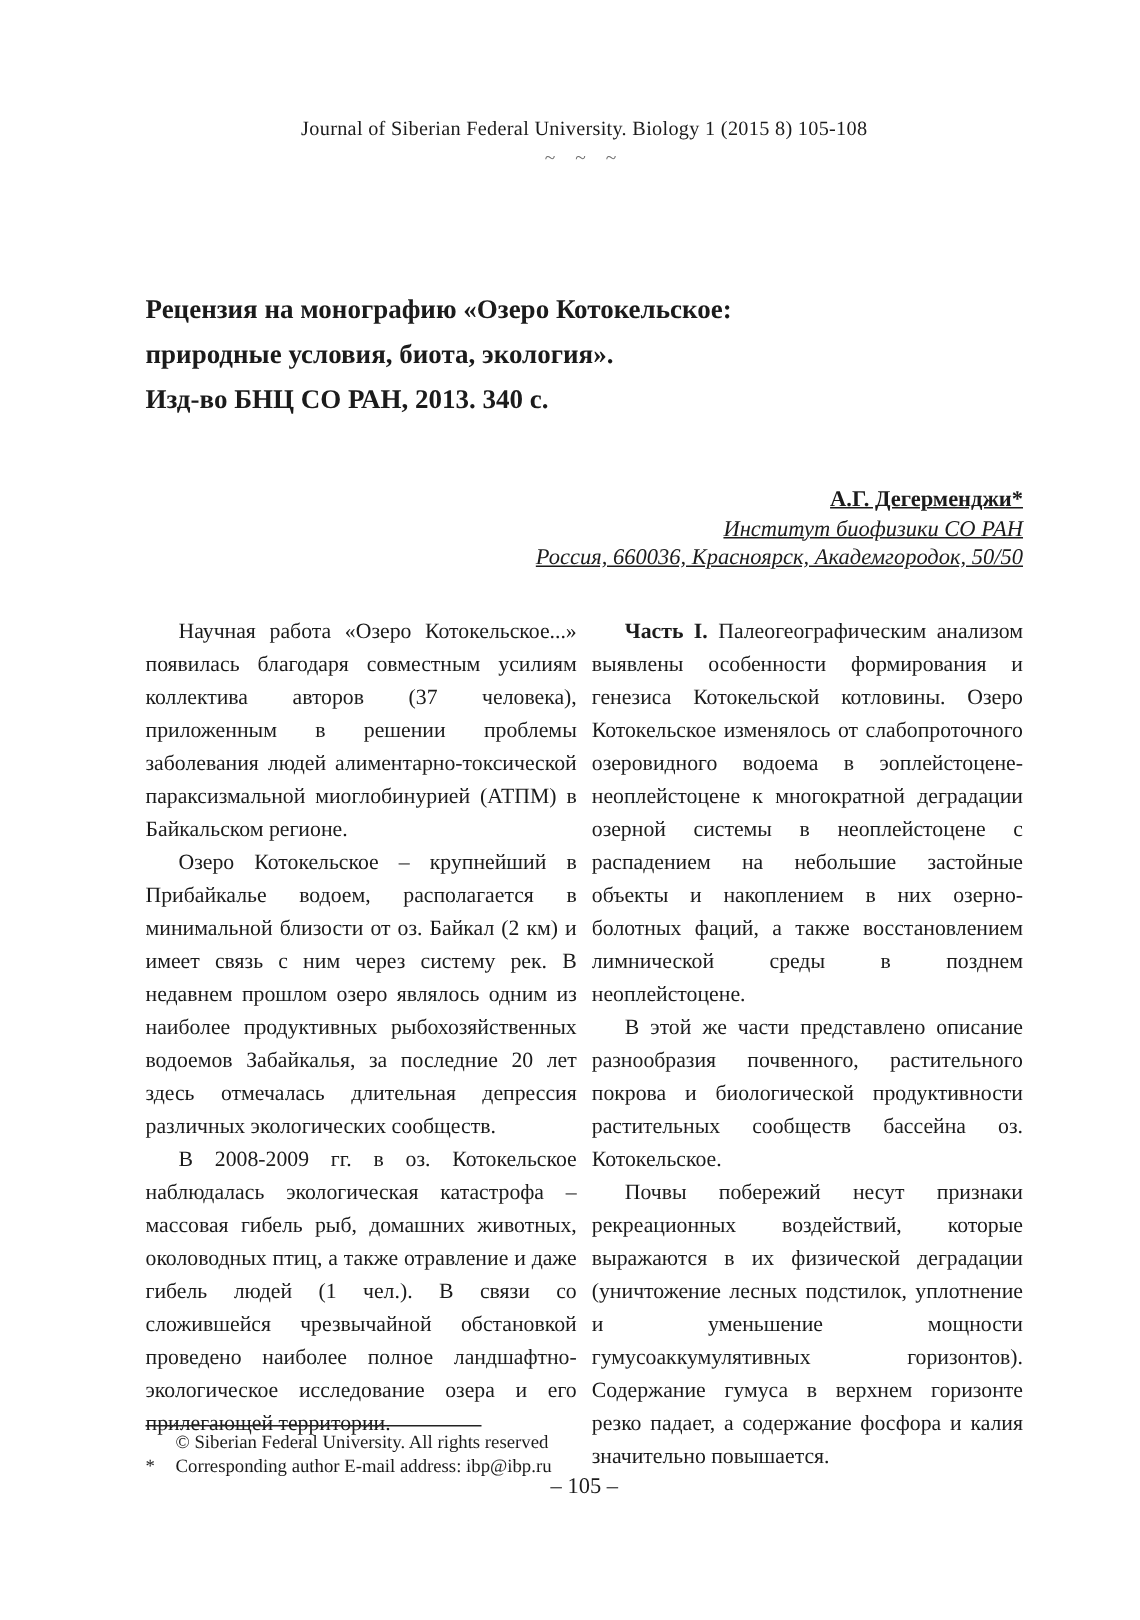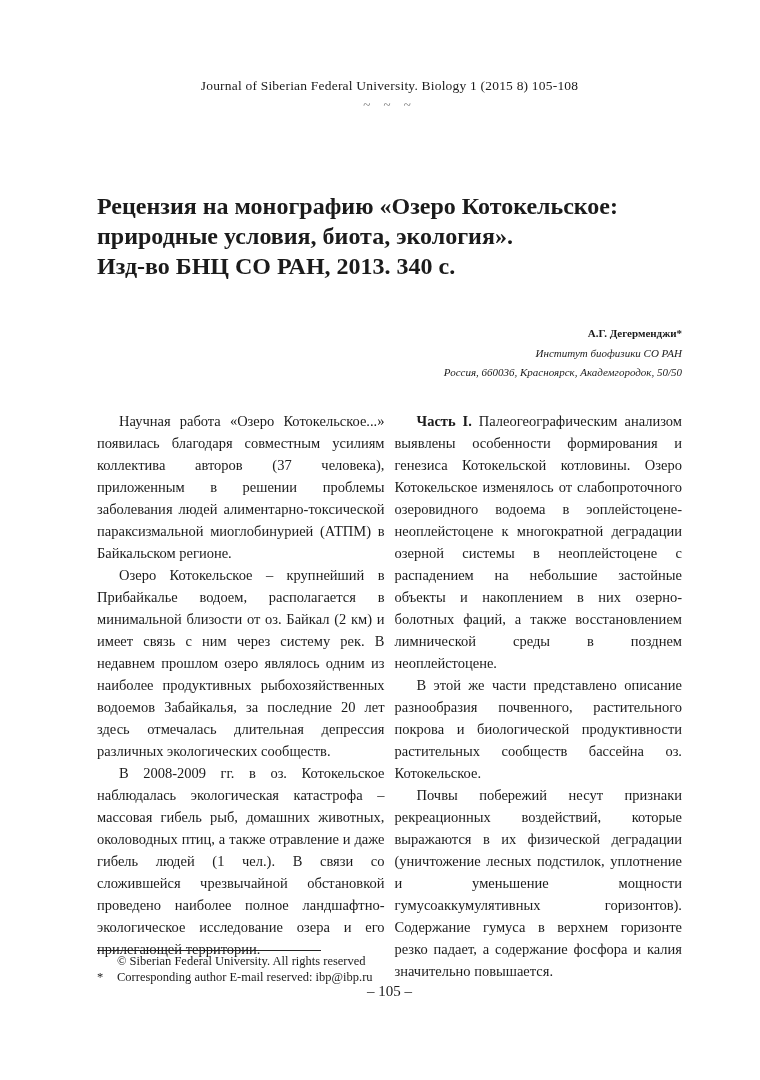--- a/index.html
+++ b/index.html
@@ -21,26 +21,26 @@
     text-align: center; font-size: 13.5px; line-height: 16px;
     letter-spacing: 0.2px;
   }
   .tildes {
     position: absolute; top: 97px; left: 97px; width: 585px;
     text-align: center; font-size: 13px; color: #6a6a6a;
     letter-spacing: 5px;
   }
   .title {
     position: absolute; top: 191px; left: 97px; width: 585px;
-    font-size: 24px; font-weight: bold; line-height: 30px;
+    font-size: 18px; font-weight: bold; line-height: 30px;
   }
   .title-line { display: block; }
   .author-block {
     position: absolute; top: 324px; left: 97px; width: 585px;
-    text-align: right; font-size: 11px; line-height: 19.5px;
+    text-align: right; font-size: 15px; line-height: 19.5px; text-decoration: underline;
   }
   .author-name { font-weight: bold; }
   .author-affiliation, .author-address { font-style: italic; }
   .columns {
     position: absolute; top: 410px; left: 97px; width: 585px;
     display: flex; gap: 10px;
   }
   .col {
     width: 287.5px;
     font-size: 14.5px; line-height: 22px;
@@ -94,18 +94,18 @@
       <p><b>Часть I.</b><span> Палеогеографическим анализом выявлены особенности формирования и генезиса Котокельской котловины. Озеро Котокельское изменялось от слабопроточного озеровидного водоема в эоплейстоцене-неоплейстоцене к многократной деградации озерной системы в неоплейстоцене с распадением на небольшие застойные объекты и накоплением в них озерно-болотных фаций, а также восстановлением лимнической среды в позднем неоплейстоцене.</span></p>
       <p>В этой же части представлено описание разнообразия почвенного, растительного покрова и биологической продуктивности растительных сообществ бассейна оз. Котокельское.</p>
       <p>Почвы побережий несут признаки рекреационных воздействий, которые выражаются в их физической деградации (уничтожение лесных подстилок, уплотнение и уменьшение мощности гумусоаккумулятивных горизонтов). Содержание гумуса в верхнем горизонте резко падает, а содержание фосфора и калия значительно повышается.</p>
     </div>
   </div>
 
   <div class="footnote-rule"></div>
 
   <div class="footnote">
     <div class="fn-line"><span class="fn-marker"></span><span>© Siberian Federal University. All rights reserved</span></div>
-    <div class="fn-line"><span class="fn-marker">*</span><span>Corresponding author E-mail reserved: ibp@ibp.ru</span></div>
+    <div class="fn-line"><span class="fn-marker">*</span><span>Corresponding author E-mail address: ibp@ibp.ru</span></div>
   </div>
 
   <div class="page-number">– 105 –</div>
 
 </div>
 
 </body></html>

